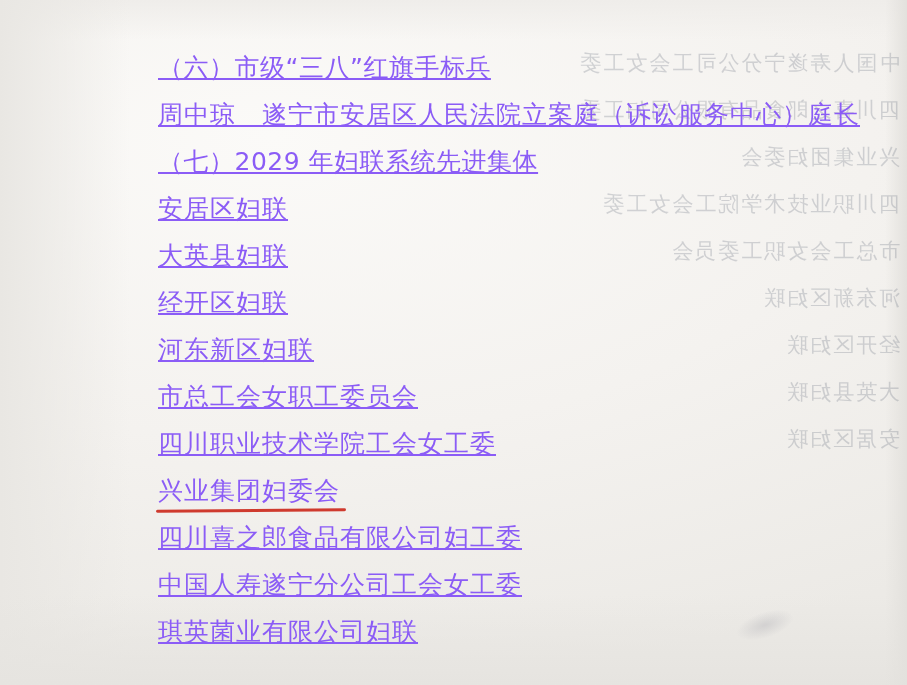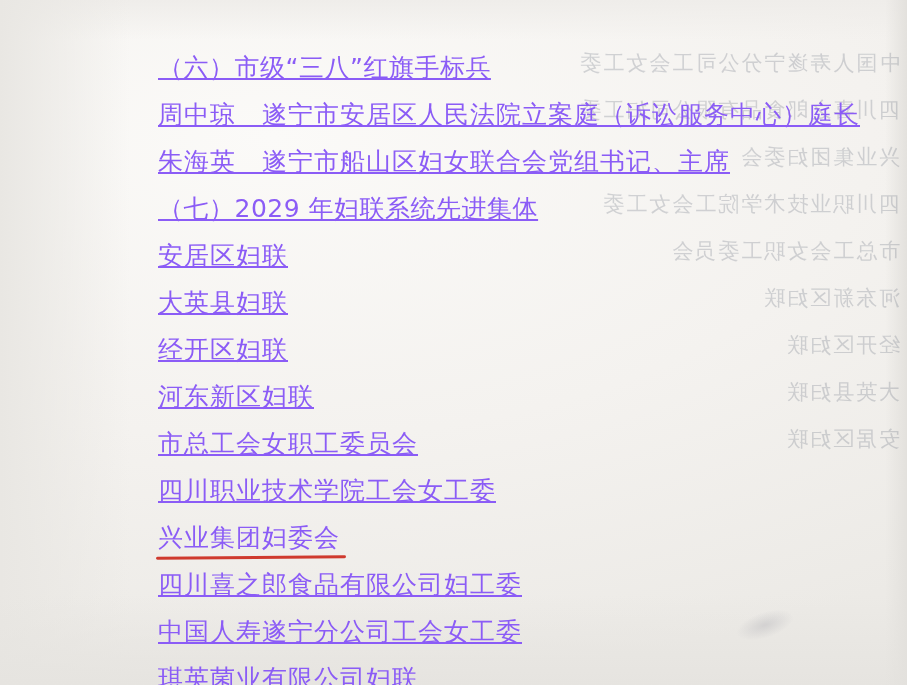--- a/index.html
+++ b/index.html
@@ -122,21 +122,20 @@
 市总工会女职工委员会
 河东新区妇联
 经开区妇联
 大英县妇联
 安居区妇联</div>
 
   <div class="content">
 
     <div class="line heading">（六）市级“三八”红旗手标兵</div>
     <div class="line entry-name">周中琼　遂宁市安居区人民法院立案庭（诉讼服务中心）庭长</div>
-    <div class="line entry-name">朱海英　遂宁市船山区妇女联合会党组书记、主席</div>
 
     <div class="line heading">（七）2029 年妇联系统先进集体</div>
     <div class="line entry-name">安居区妇联</div>
     <div class="line entry-name">大英县妇联</div>
     <div class="line entry-name">经开区妇联</div>
     <div class="line entry-name">河东新区妇联</div>
     <div class="line entry-name">市总工会女职工委员会</div>
     <div class="line entry-name">四川职业技术学院工会女工委</div>
     <div class="line entry-name"><span class="underlined">兴业集团妇委会</span></div>
     <div class="line entry-name">四川喜之郎食品有限公司妇工委</div>

